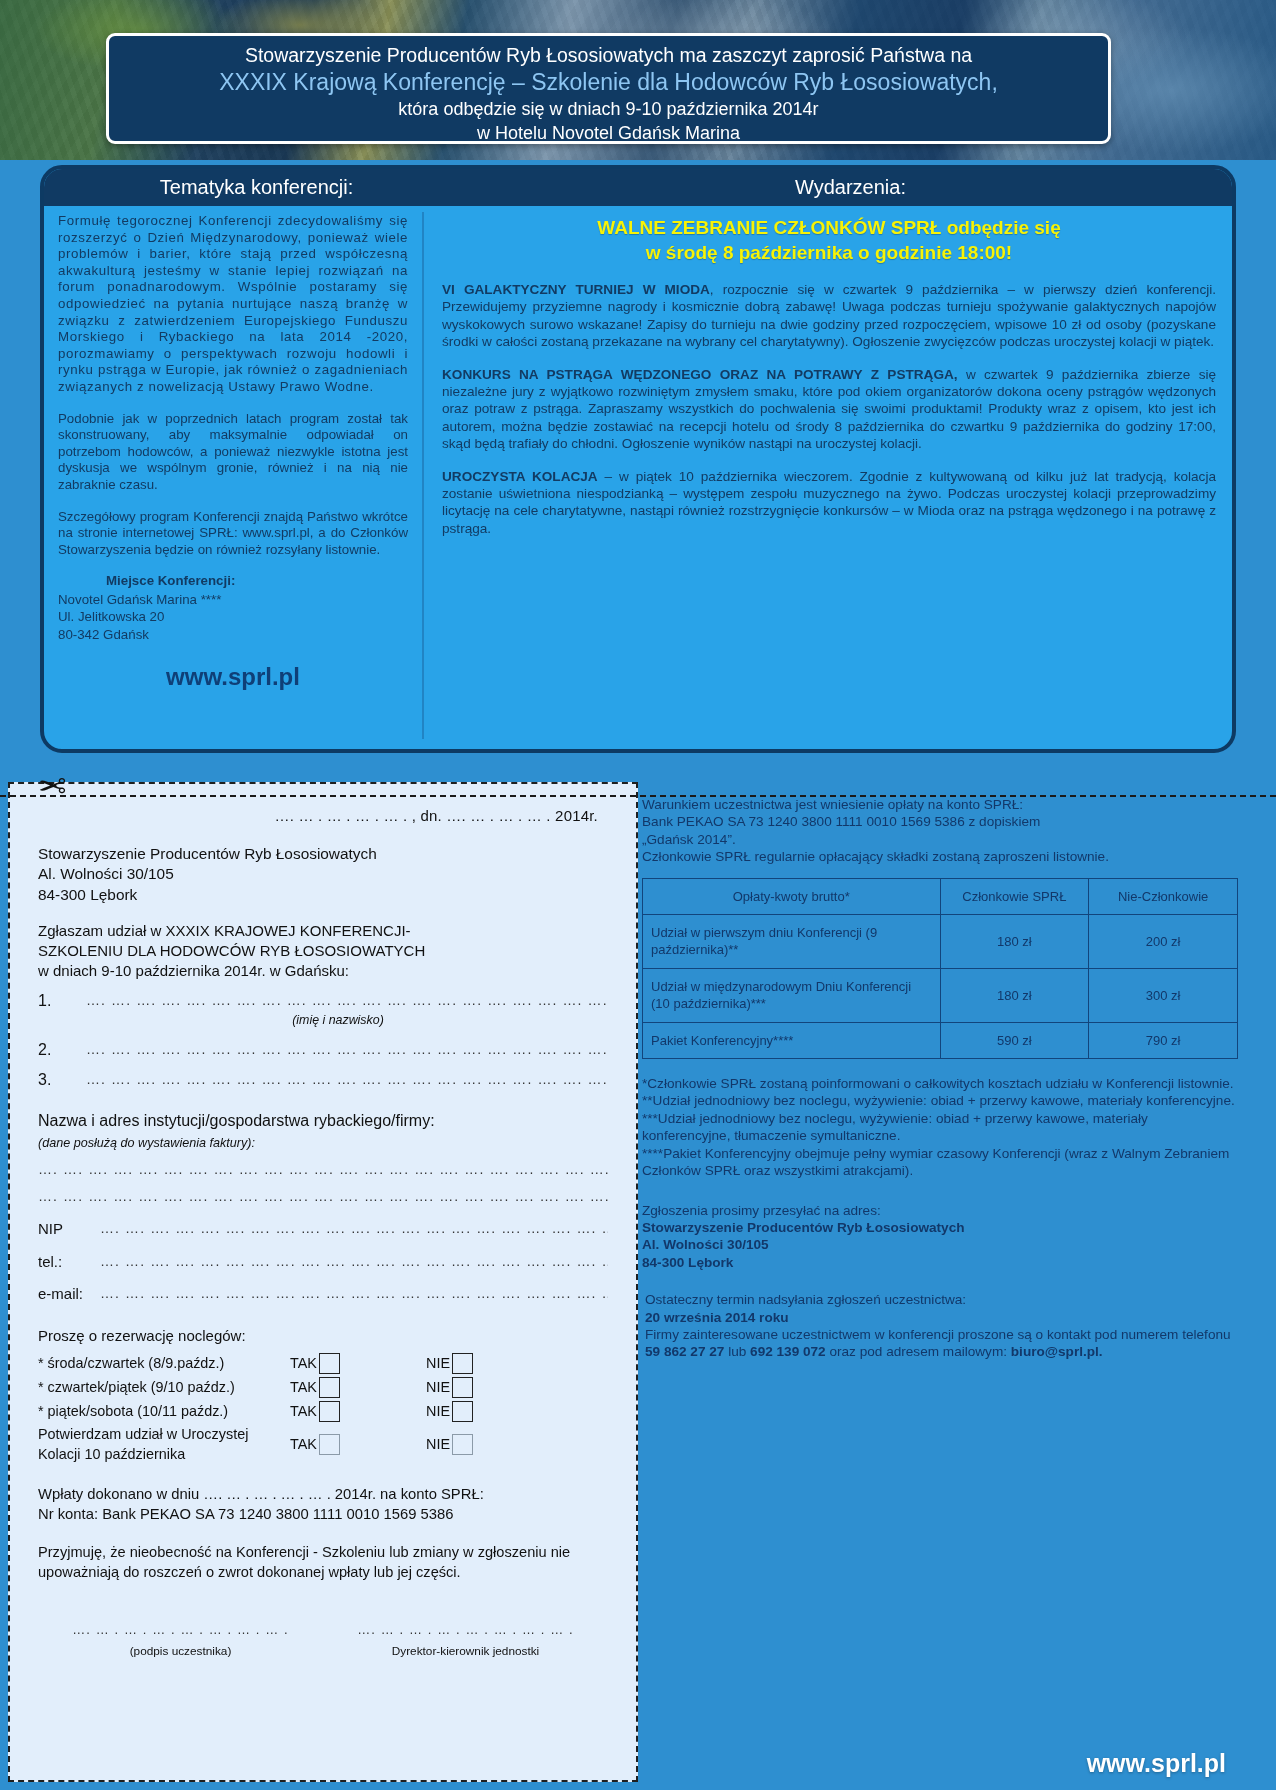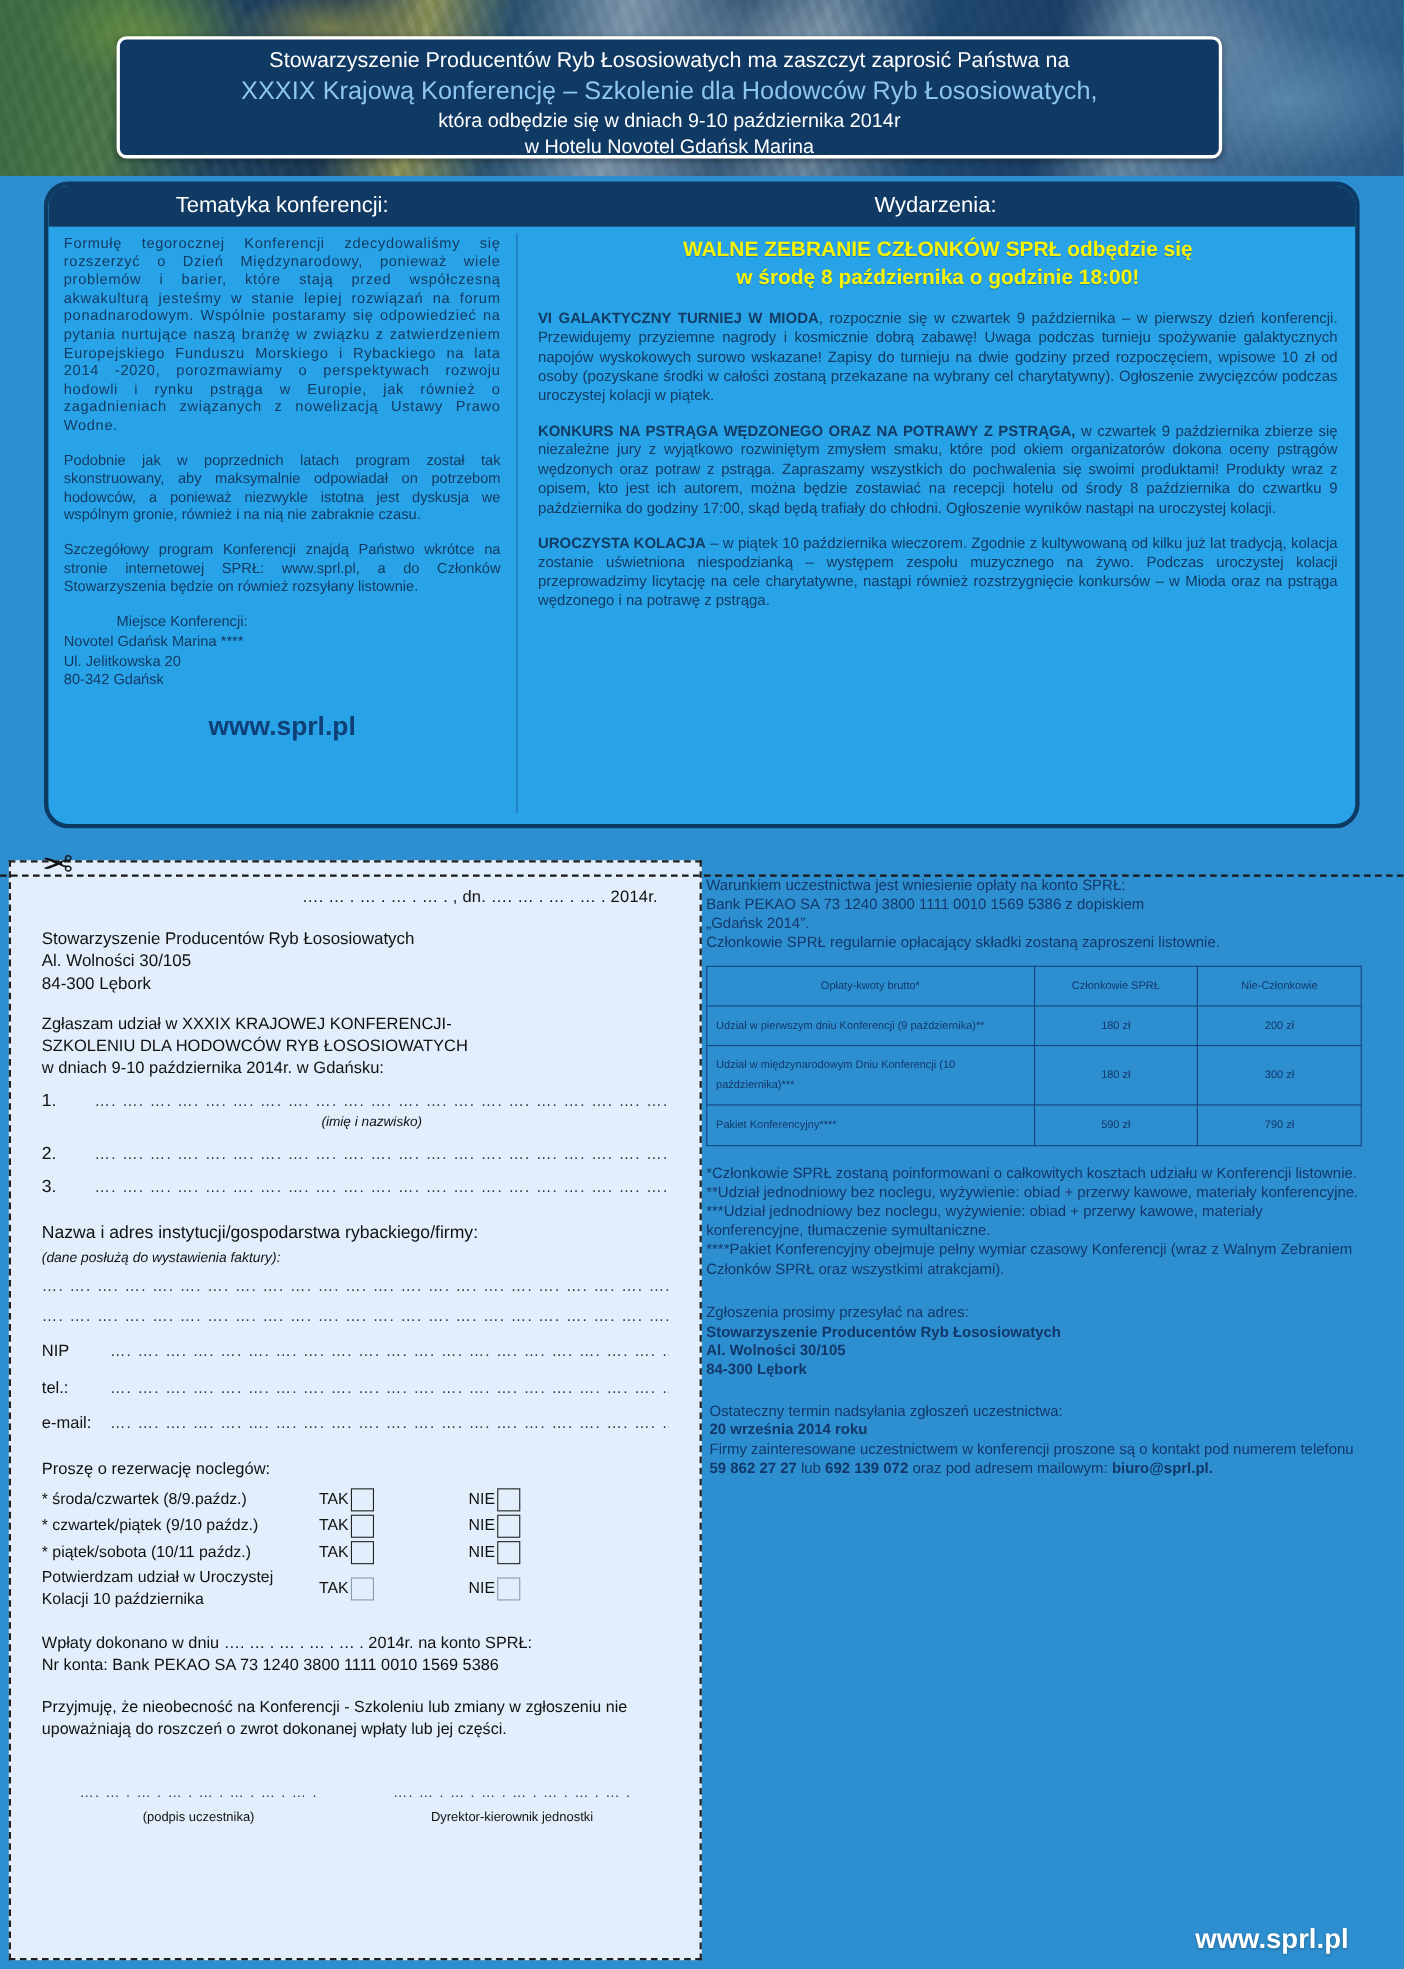--- a/index.html
+++ b/index.html
@@ -63,25 +63,25 @@
     display:flex;
   }
   #mid-header-strip .hcell {
     color:#fff; text-align:center; font-size:20px; line-height:37px;
   }
   #mid-header-strip .hcell.left { width:425px; }
   #mid-header-strip .hcell.right { flex:1; }
 
   #mid-body { position:absolute; left:0; top:37px; right:0; bottom:0; display:flex; }
   #col-left {
-    width:425px; padding:7px 14px 0 14px;
+    width:378px; padding:7px 14px 0 14px;
     color:#123b63; font-size:13.3px; line-height:16.6px; text-align:justify;border-radius:14px;
   }
   #col-left p { margin:0 0 15px 0; }
-  #col-left .place-title { font-weight:normal; margin:0 0 1px 0;padding-left:48px; }
+  #col-left .place-title { font-weight:bold; margin:0 0 1px 0;padding-left:48px; }
   #col-left .place-line { margin:0; line-height:17.5px; }
   #col-left .stretch { letter-spacing:.6px; }
   #sprl-url {
     text-align:center; color:#0f3f77; font-weight:bold; font-size:24px;
     margin-top:26px;
   }
   #col-divider { width:2px; background:#1c6ba5; opacity:.55; margin:6px 0 10px 0; }
   #col-right {
     flex:1; padding:8px 16px 0 18px;
     color:#123b63; font-size:13.6px; line-height:17.4px; text-align:justify;
@@ -148,21 +148,21 @@
     position:absolute; left:626px; top:782px; width:638px; height:1008px;
     z-index:6;
     padding:14px 26px 0 16px;
     color:#12386a;
     font-size:13.6px;
     line-height:17.4px;
   }
   #right-panel .intro { margin:0; text-align:justify; }
   #fee-table {
     width:100%; border-collapse:collapse; margin:12px 0 0 0;
-    font-size:10px; color:#12386a;
+    font-size:13px; color:#12386a;
   }
   #fee-table th, #fee-table td {
     border:1.3px solid #12457c;
     padding:9px 8px;
     vertical-align:middle;
   }
   #fee-table th { font-weight:normal; text-align:center; }
   #fee-table td.label { text-align:left; }
   #fee-table td.amt { text-align:center; }
   #footnotes { margin:16px 0 0 0; text-align:left; }

